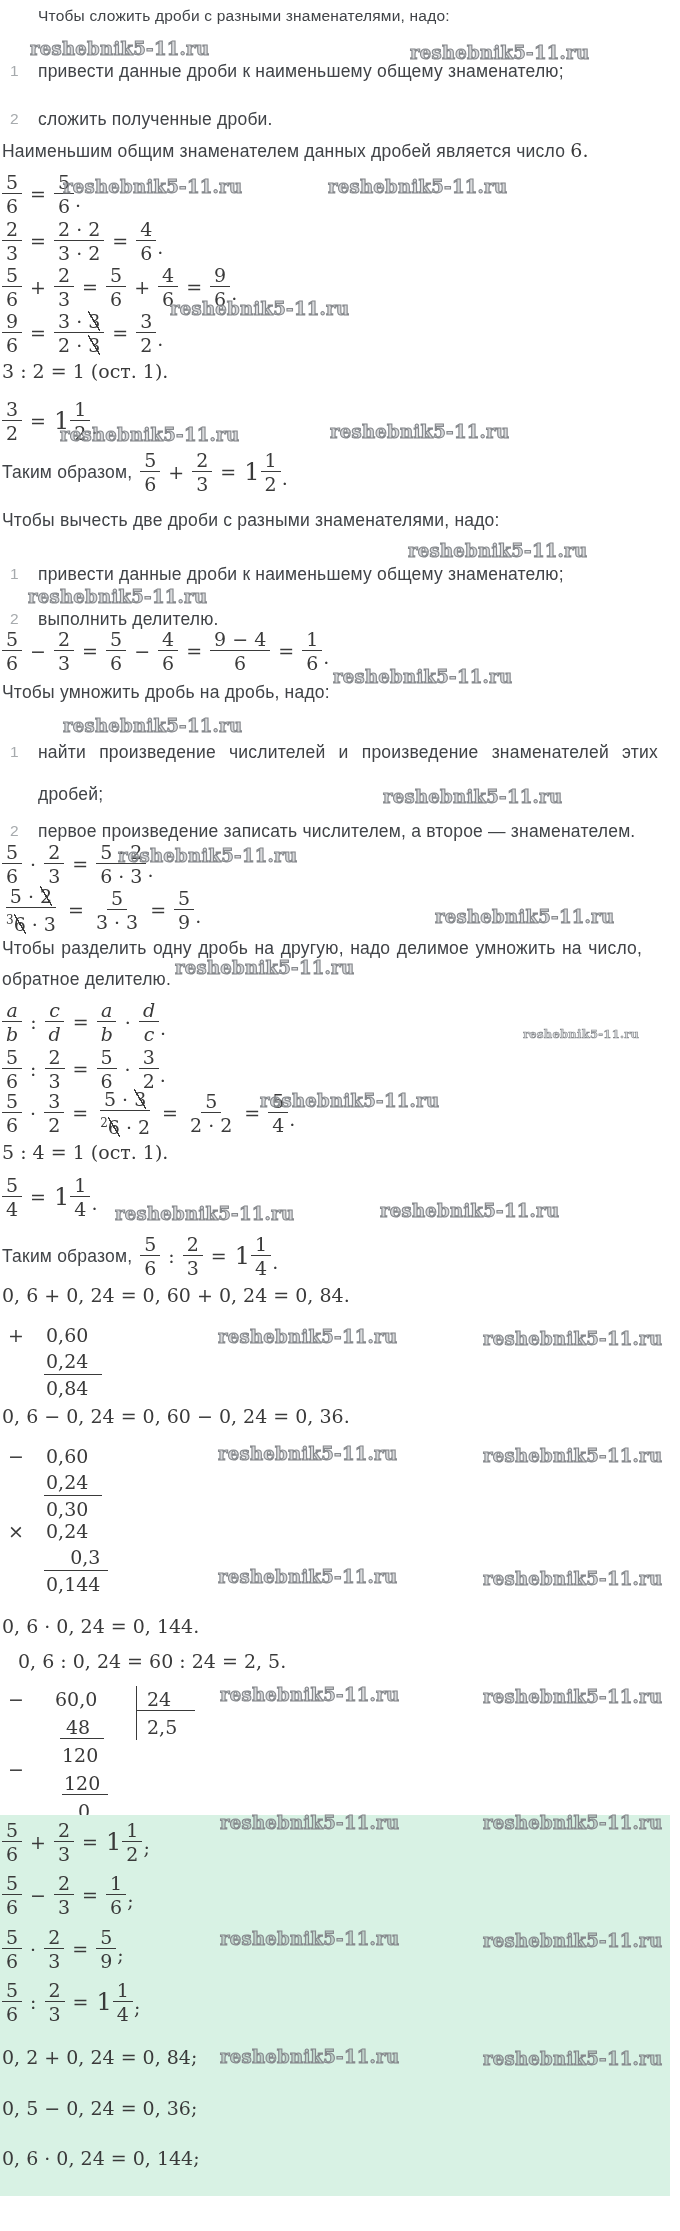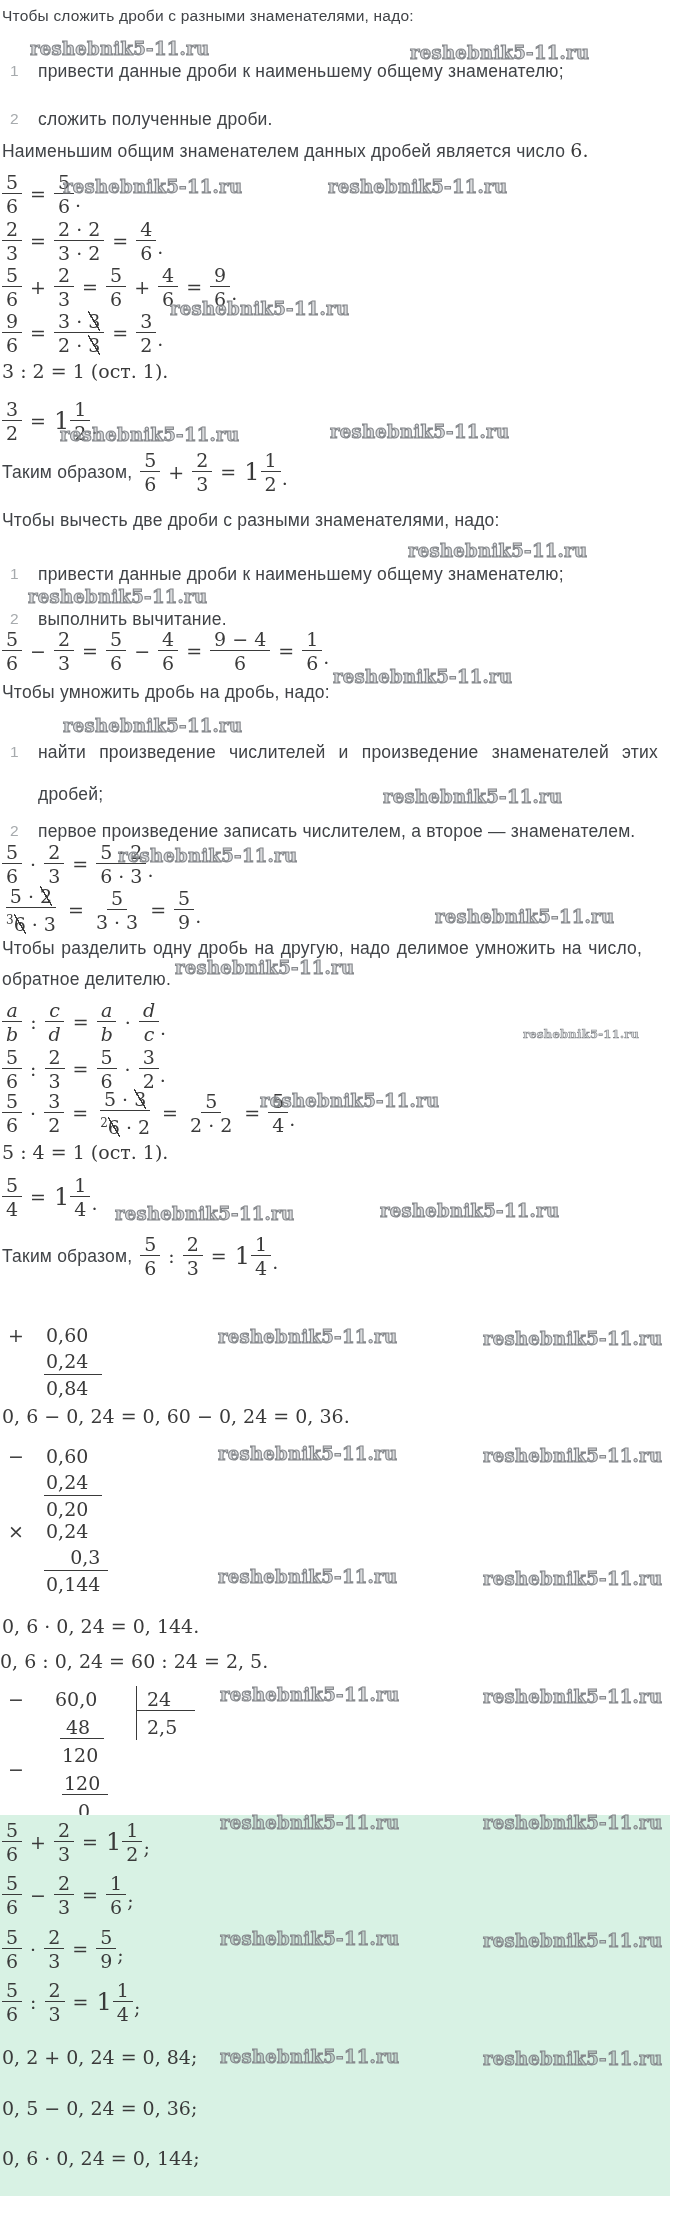--- a/index.html
+++ b/index.html
@@ -1,21 +1,21 @@
 <!DOCTYPE html>
 <html><head>
 <meta charset="utf-8">
 <style>
   html,body{margin:0;padding:0;background:#ffffff;}
   #page{position:relative;width:680px;height:2231px;background:#ffffff;overflow:hidden;
         font-family:"Liberation Sans",sans-serif;}
   .abs{position:absolute;}
   
   .p{font-size:17.5px;line-height:31px;color:#404347;letter-spacing:.2px;white-space:nowrap;}
-  .p.small{font-size:15.5px;}
+  .p.small{font-size:15.5px;margin-left:36px;}
   .p.wrap{white-space:normal;}
   .p.just{text-align:justify;}
   
   .step{display:flex;font-size:17.5px;line-height:42px;color:#404347;letter-spacing:.2px;}
   .step .n{width:28px;flex:none;color:#a6aaad;font-size:15.5px;}
   .step .txt{flex:1;text-align:justify;}
   
   .mrow{display:flex;align-items:center;font-family:"DejaVu Serif","Liberation Serif",serif;
         font-size:19px;color:#3a3a3a;white-space:nowrap;}
   .mtext{font-family:"DejaVu Serif","Liberation Serif",serif;font-size:19px;line-height:24px;
@@ -195,21 +195,21 @@
     </div>
 
   <div class="p abs" style="left:2px;top:505px">Чтобы вычесть две дроби с разными знаменателями, надо:</div>
 
   <div class="step abs" style="left:10px;top:553px;width:648px">
     <span class="n">1</span>
     <span class="txt">привести данные дроби к наименьшему общему знаменателю;</span>
   </div>
   <div class="step abs" style="left:10px;top:598px;width:648px">
     <span class="n">2</span>
-    <span class="txt">выполнить вычитание.</span>
+    <span class="txt">выполнить делителю.</span>
   </div>
 
   <div class="mrow abs" style="left:2px;top:629px">
       <span class="frac">
         <span class="num"><span>5</span></span>
         <span class="den"><span>6</span></span>
       </span>
       <span class="op">−</span>
       <span class="frac">
         <span class="num"><span>2</span></span>
@@ -388,52 +388,53 @@
       <span class="mix">
         <span class="whole">1</span>
         <span class="frac">
           <span class="num"><span>1</span></span>
           <span class="den"><span>4</span></span>
         </span>
       </span>
       <span class="punct">.</span>
     </div>
 
+  <div class="mtext abs" style="left:2px;top:1283px">0, 6 + 0, 24 = 0, 60 + 0, 24 = 0, 84.</div>
 
   <div class="colop abs" style="left:8px;top:1322px">
     <span class="csign">+</span>
     <span class="cnums">
       <span class="crow">0,60</span>
       <span class="crow u">0,24</span>
       <span class="crow">0,84</span>
     </span>
   </div>
 
   <div class="mtext abs" style="left:2px;top:1404px">0, 6 − 0, 24 = 0, 60 − 0, 24 = 0, 36.</div>
 
   <div class="colop abs" style="left:8px;top:1443px">
     <span class="csign">−</span>
     <span class="cnums">
       <span class="crow">0,60</span>
       <span class="crow u">0,24</span>
-      <span class="crow">0,20</span>
+      <span class="crow">0,30</span>
     </span>
   </div>
 
   <div class="colop mul abs" style="left:8px;top:1518px">
     <span class="csign">×</span>
     <span class="cnums">
       <span class="crow">0,24</span>
       <span class="crow b u">0,3</span>
       <span class="crow">0,144</span>
     </span>
   </div>
 
   <div class="mtext abs" style="left:2px;top:1614px">0, 6 · 0, 24 = 0, 144.</div>
-  <div class="mtext abs" style="left:0;top:1649px">0, 6 : 0, 24 = 60 : 24 = 2, 5.</div>
+  <div class="mtext abs" style="left:18px;top:1649px">0, 6 : 0, 24 = 60 : 24 = 2, 5.</div>
 
   <div class="ldiv abs" style="left:8px;top:1686px">
     <span class="ld s1">−</span>
     <span class="ld dvd">60,0</span>
     <span class="ld vbar"></span>
     <span class="ld dsr">24</span>
     <span class="ld quo">2,5</span>
     <span class="ld sub1">48</span>
     <span class="ld rem1">120</span>
     <span class="ld s2">−</span>

